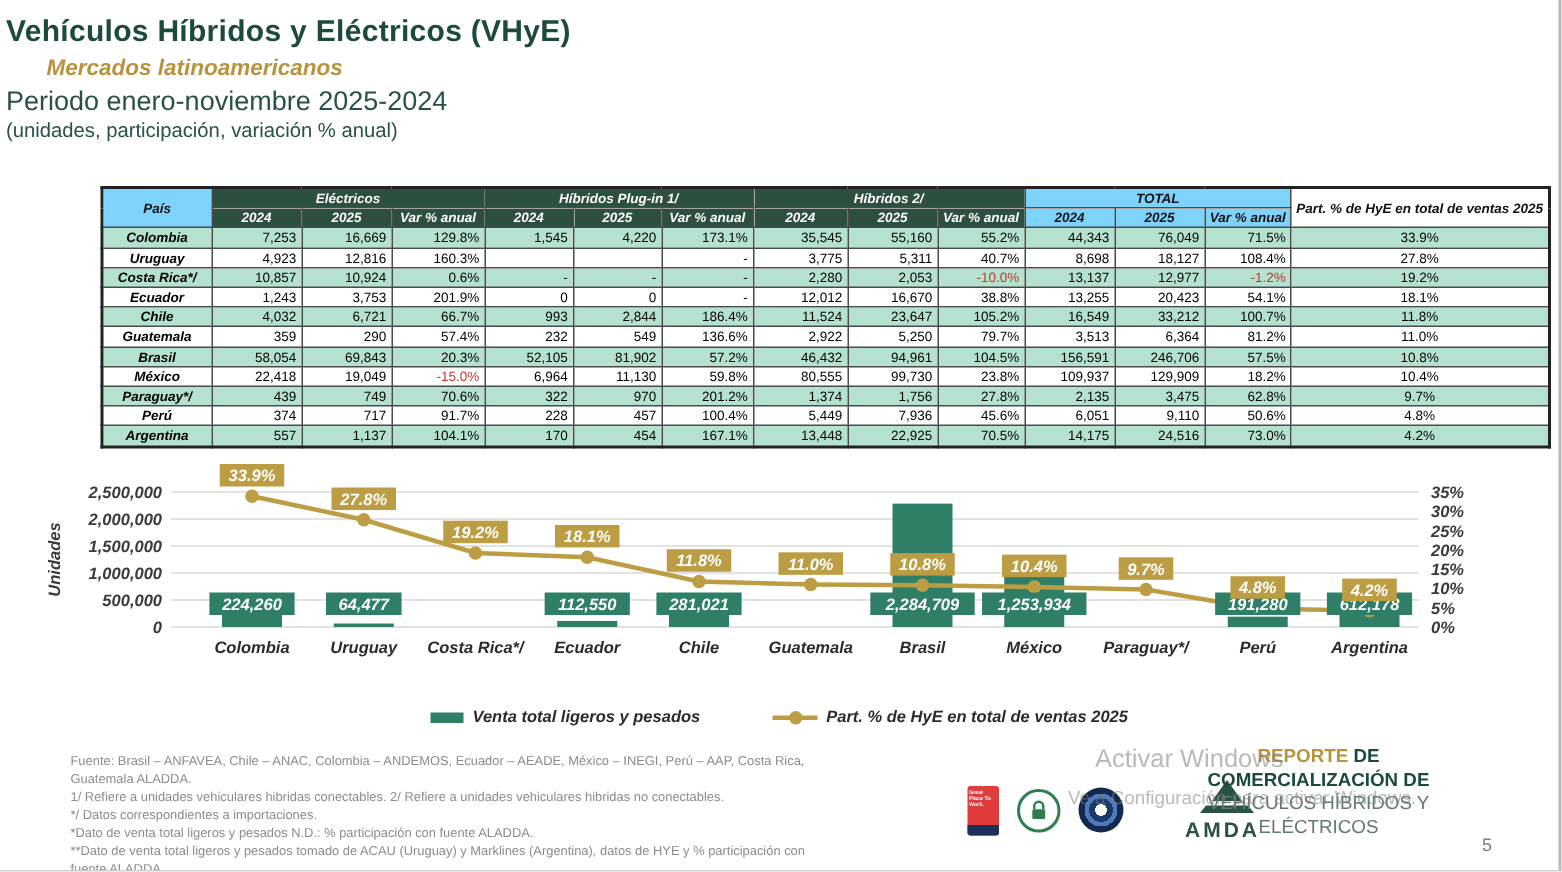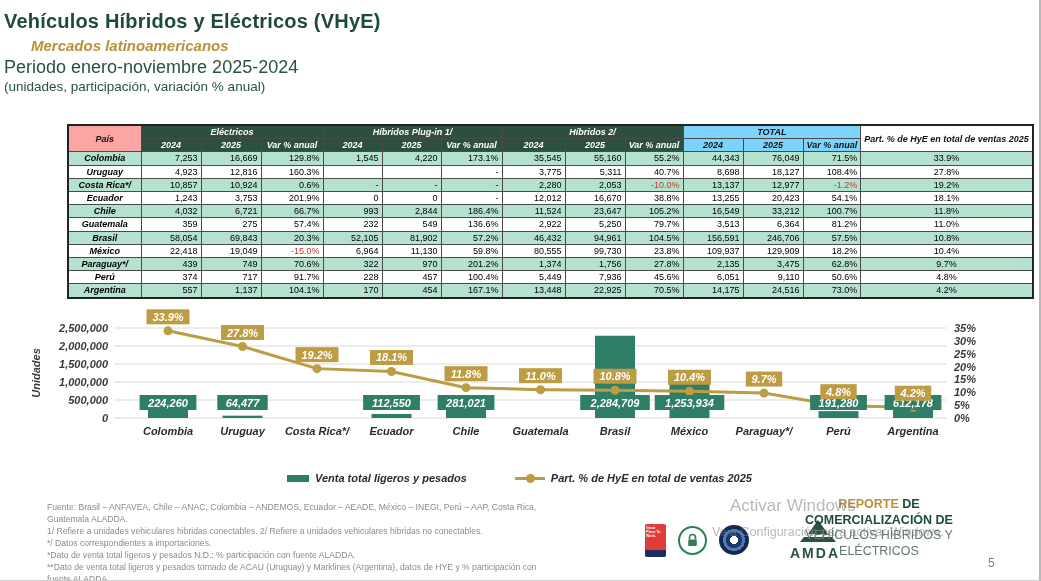--- a/index.html
+++ b/index.html
@@ -18,21 +18,21 @@
   .tbl-wrap{position:absolute;left:67px;top:124px;}
   table.t{border-collapse:collapse;table-layout:fixed;}
   table.t th,table.t td{
     border:1px solid #4a4a4a;font-size:9px;padding:0 3px;line-height:12.2px;height:12.2px;
     overflow:hidden;white-space:nowrap;box-sizing:border-box;
   }
   table.t{border:2px solid #222;}
   th.grp{background:#2c4f3e;color:#fff;font-style:italic;font-weight:bold;text-align:center;}
   th.sub{background:#2c4f3e;color:#fff;font-style:italic;font-weight:bold;text-align:center;margin-left:40px;}
   th.grp.light,th.sub.light{background:#7dd3fc;color:#111;}
-  th.pais-h{background:#fca5a5;color:#111;font-style:italic;font-weight:bold;font-size:10px;}
+  th.pais-h{background:#7dd3fc;color:#111;font-style:italic;font-weight:bold;font-size:10px;}
   th.part-h{background:#fff;color:#111;font-style:italic;font-weight:bold;text-align:center;font-size:9px;line-height:11px;white-space:normal;}
   td.pais{font-weight:bold;font-style:italic;text-align:center;background:inherit;}
   td.num{text-align:right;}
   td.part{text-align:center;}
   tr.mint td{background:#b4e2cf;}
   tr.plain td{background:#ffffff;}
   td.neg{color:#c0392b;}
   
   .chart{position:absolute;left:28px;top:294px;width:990px;height:166px;}
   
@@ -194,21 +194,21 @@
             <td class="num">23,647</td>
             <td class="num">105.2%</td>
             <td class="num">16,549</td>
             <td class="num">33,212</td>
             <td class="num">100.7%</td>
             <td class="part">11.8%</td>
           </tr>
           <tr class="plain">
             <td class="pais">Guatemala</td>
             <td class="num">359</td>
-            <td class="num">275</td>
+            <td class="num">290</td>
             <td class="num">57.4%</td>
             <td class="num">232</td>
             <td class="num">549</td>
             <td class="num">136.6%</td>
             <td class="num">2,922</td>
             <td class="num">5,250</td>
             <td class="num">79.7%</td>
             <td class="num">3,513</td>
             <td class="num">6,364</td>
             <td class="num">81.2%</td>

